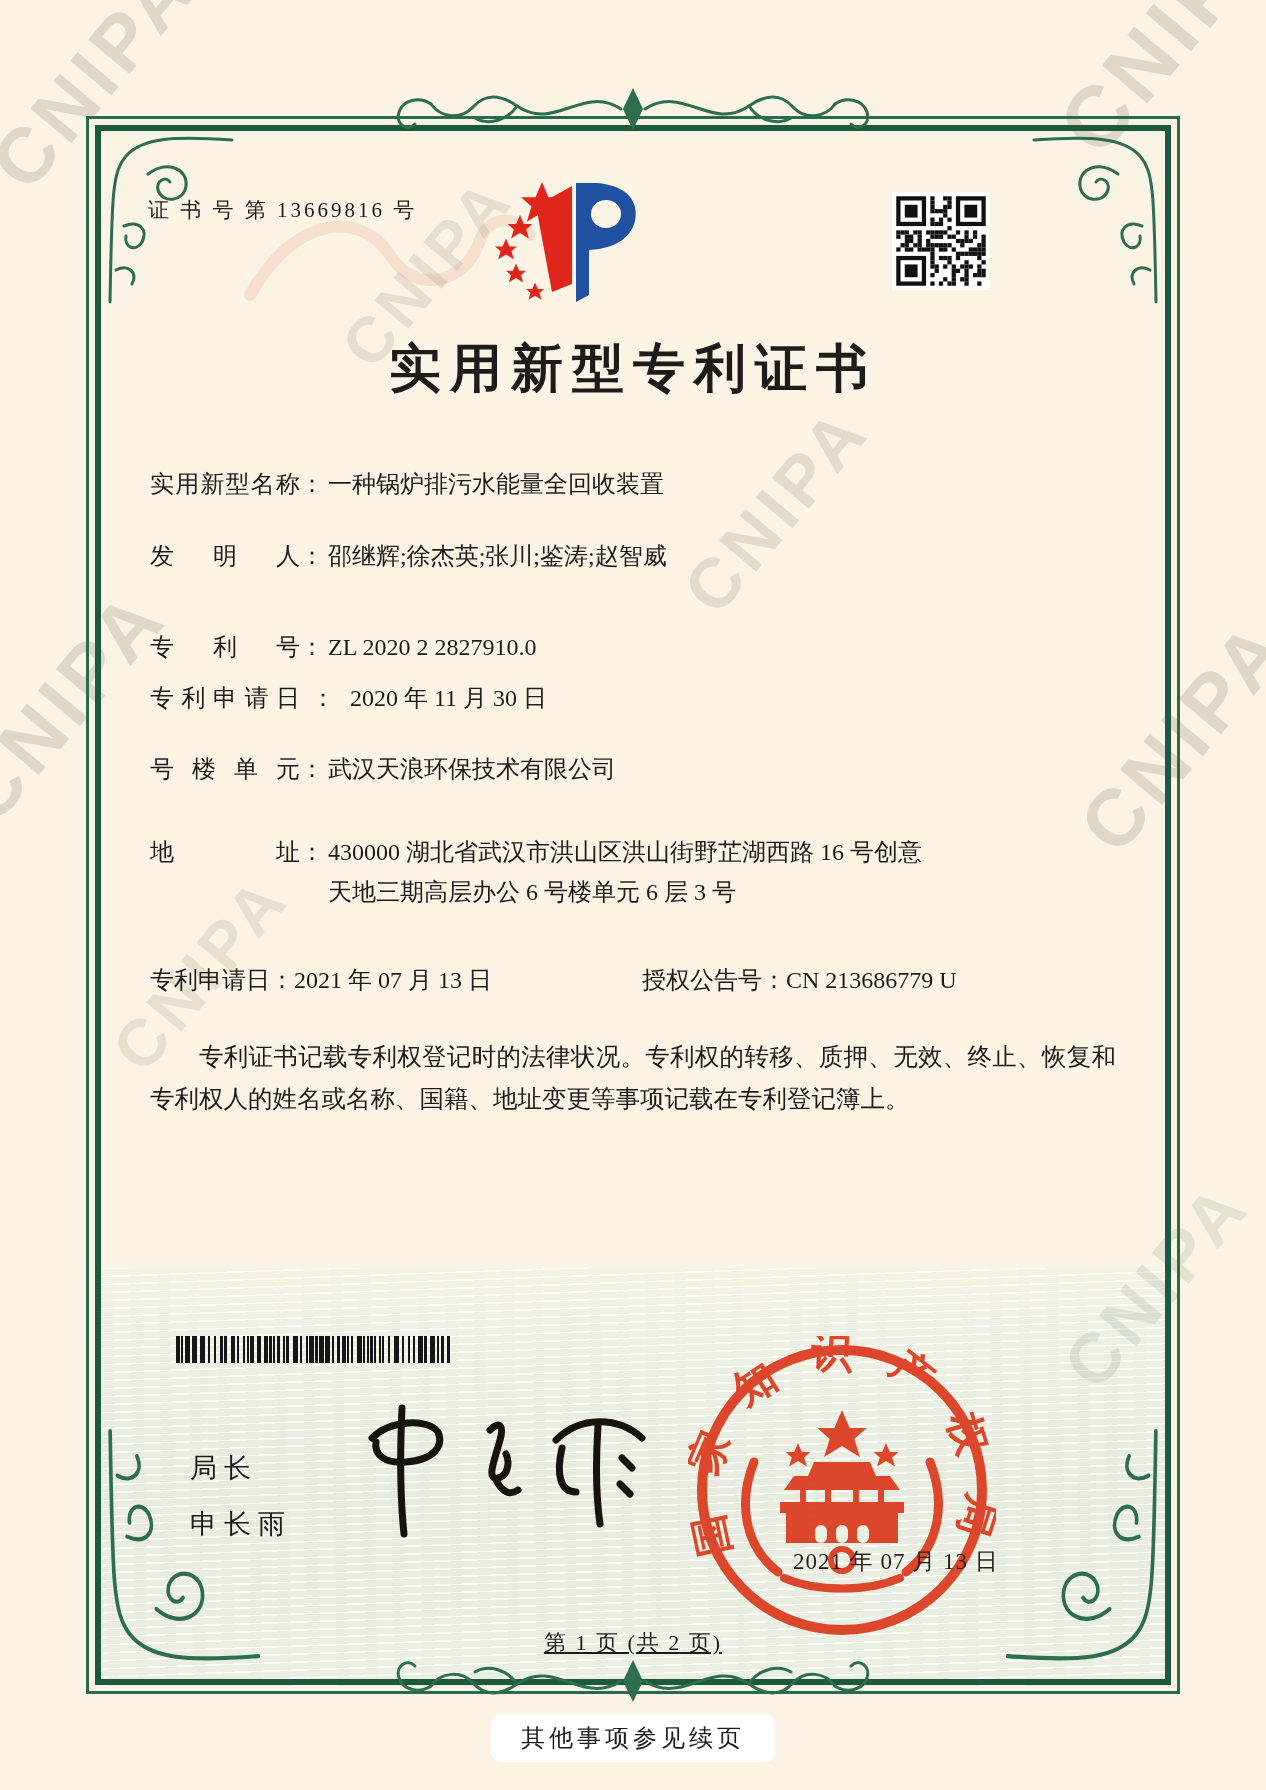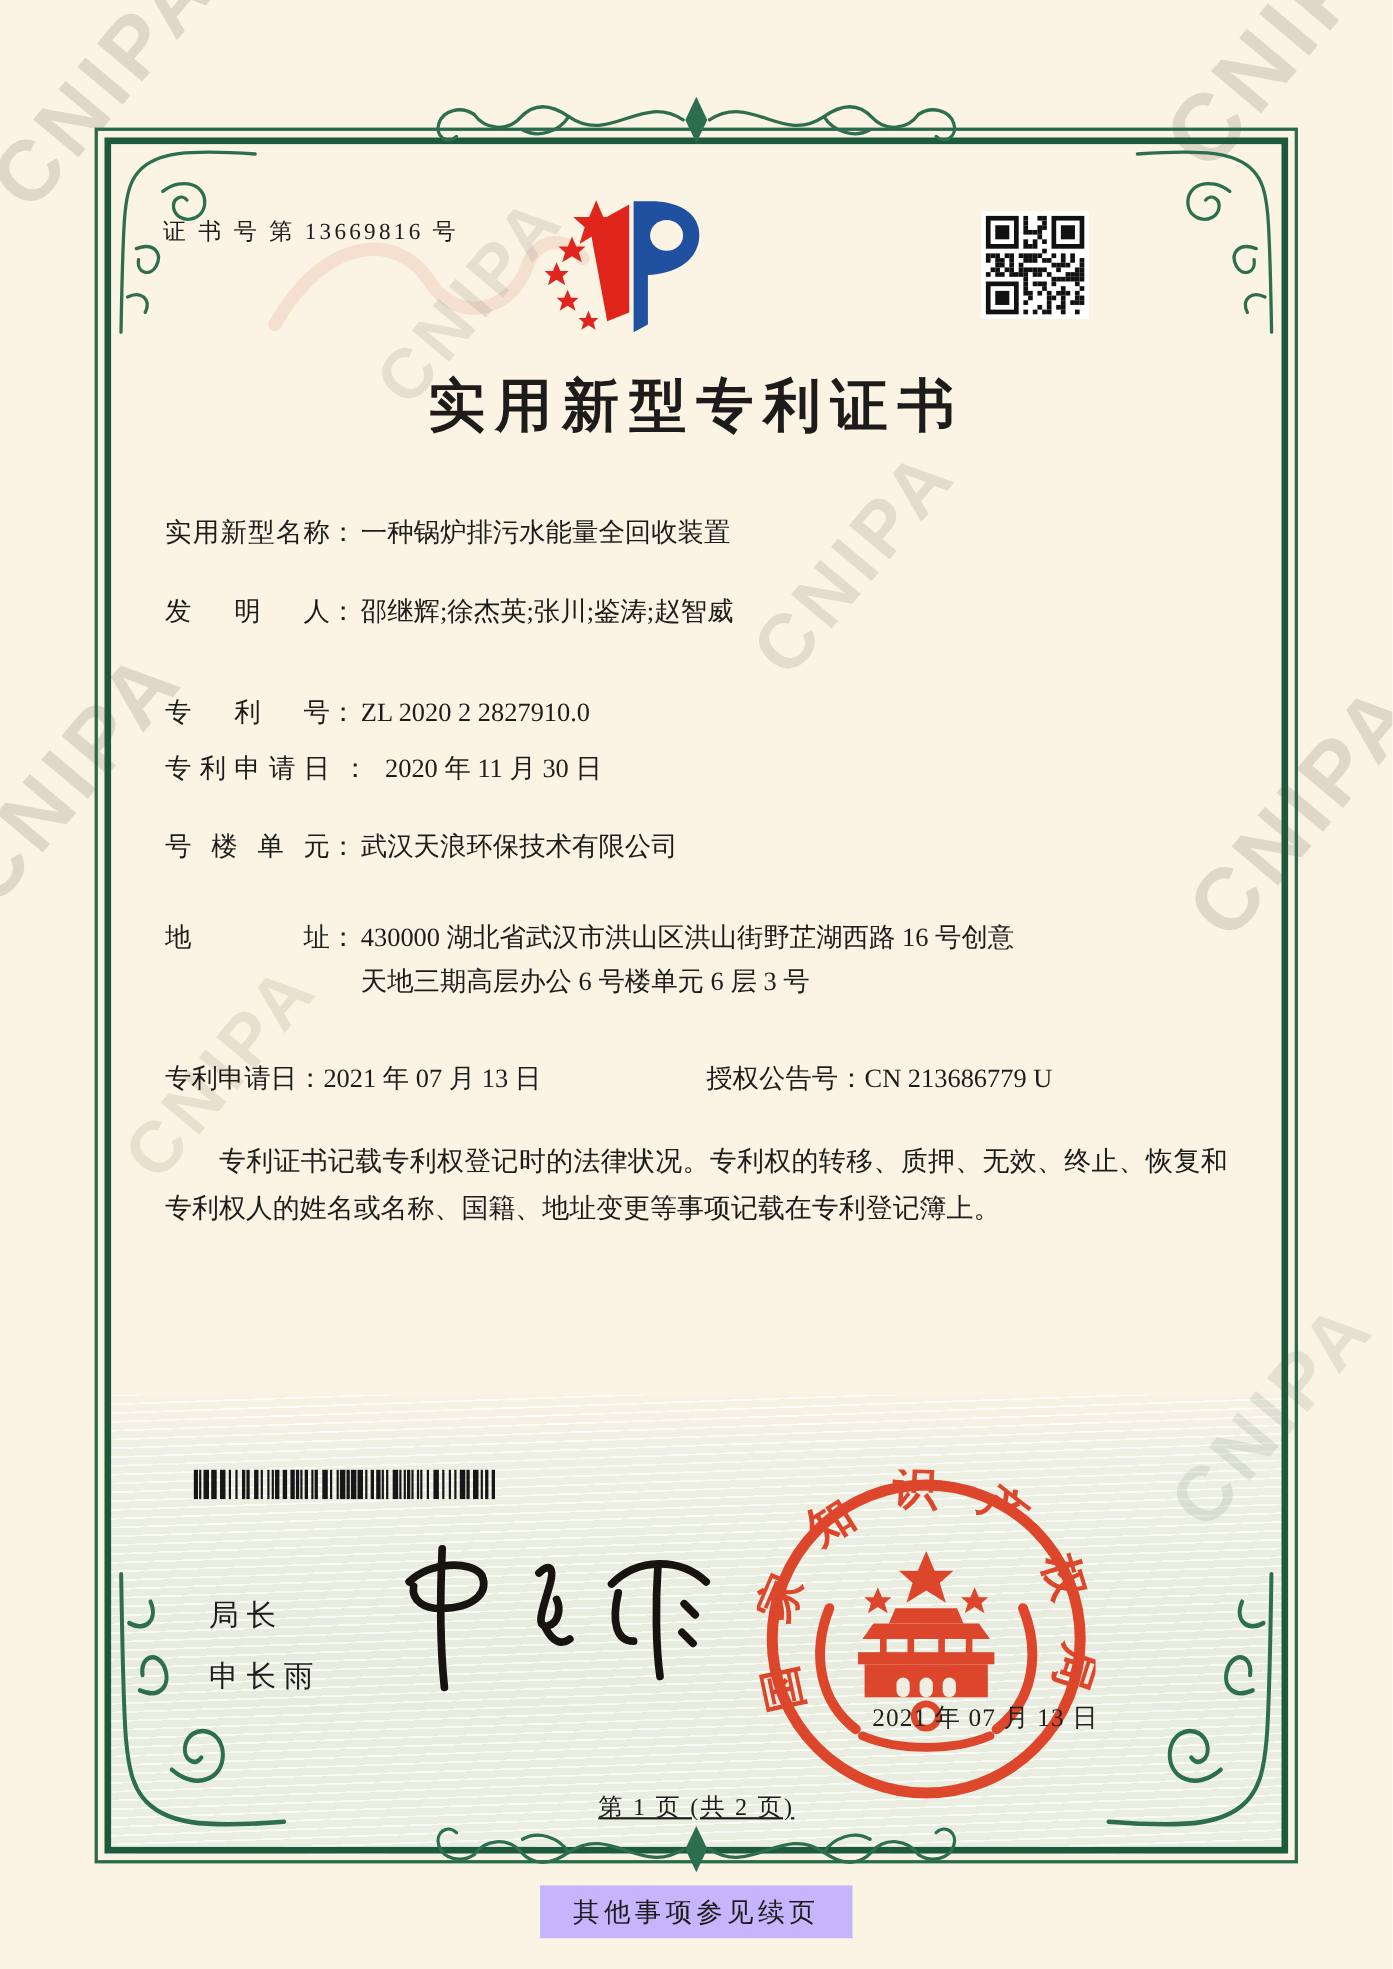--- a/index.html
+++ b/index.html
@@ -58,21 +58,21 @@
   .barcode{position:absolute; left:176px; top:1336px; z-index:5;}
   .signer-title{position:absolute; left:190px; top:1450px; font-size:27px; letter-spacing:7px;
     font-family:"Liberation Sans","DejaVu Sans",sans-serif; z-index:5;}
   .signer-name{position:absolute; left:190px; top:1506px; font-size:27px; letter-spacing:7px;
     font-family:"Liberation Sans","DejaVu Sans",sans-serif; z-index:5;}
   .signature{position:absolute; left:350px; top:1396px; z-index:5;}
   .seal{position:absolute; left:688px; top:1336px; z-index:6;}
   .seal-date{position:absolute; left:793px; top:1546px; font-size:23px; letter-spacing:1px; color:#241f1b; z-index:7; white-space:nowrap;}
   .page-num{position:absolute; left:88px; top:1628px; width:1090px; text-align:center; font-size:22px; letter-spacing:2px; z-index:5;text-decoration:underline;}
   .cont-note{position:absolute; left:0; top:1714px; width:100%; text-align:center; z-index:5;}
-  .cont-note span{display:inline-block; background:#c4b5fd; padding:8px 30px; font-size:24px; letter-spacing:4px;}
+  .cont-note span{display:inline-block; background:#ffffff; padding:8px 30px; font-size:24px; letter-spacing:4px;border-radius:11px;}
   .logo{position:absolute; left:478px; top:180px; z-index:5;}
   .qr{position:absolute; left:892px; top:192px; z-index:5;}
   .pink-swirl{position:absolute; left:240px; top:200px; z-index:1; opacity:.3;}
 </style>
 </head>
 <body>
 
 <div id="page">
 
   <div class="wm" style="left:-40px; top:30px; font-size:78px;">CNIPA</div>

